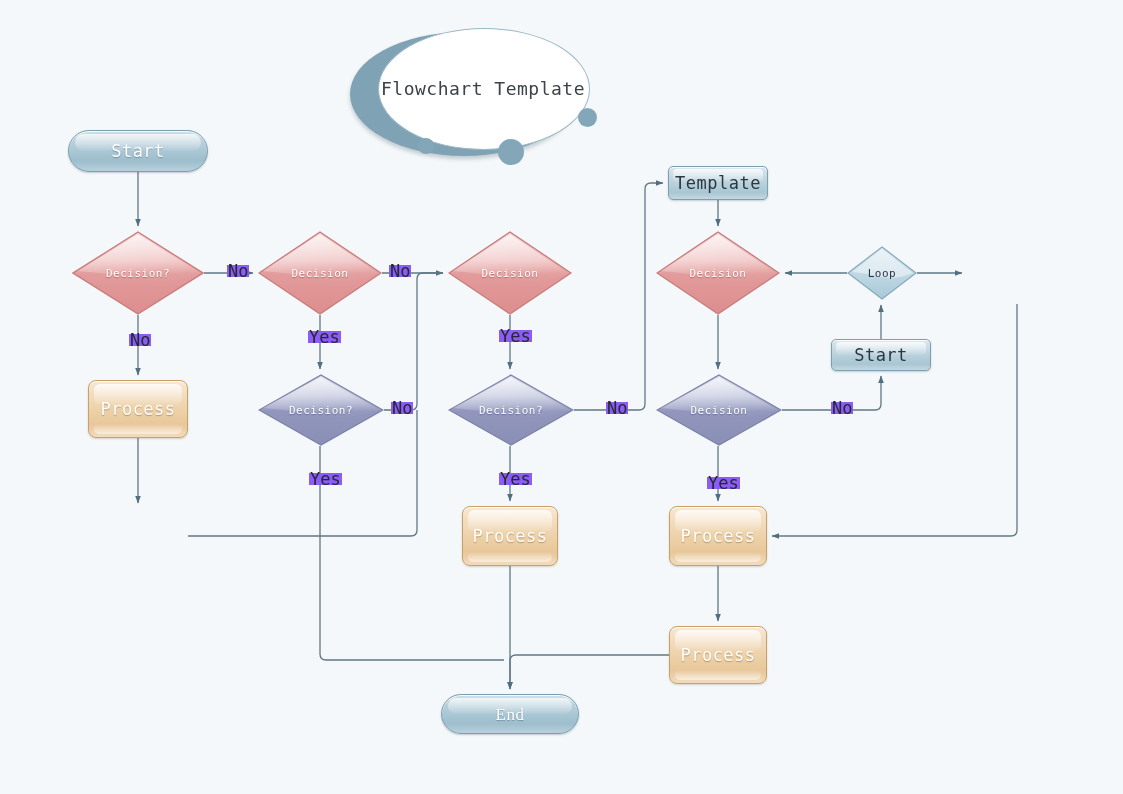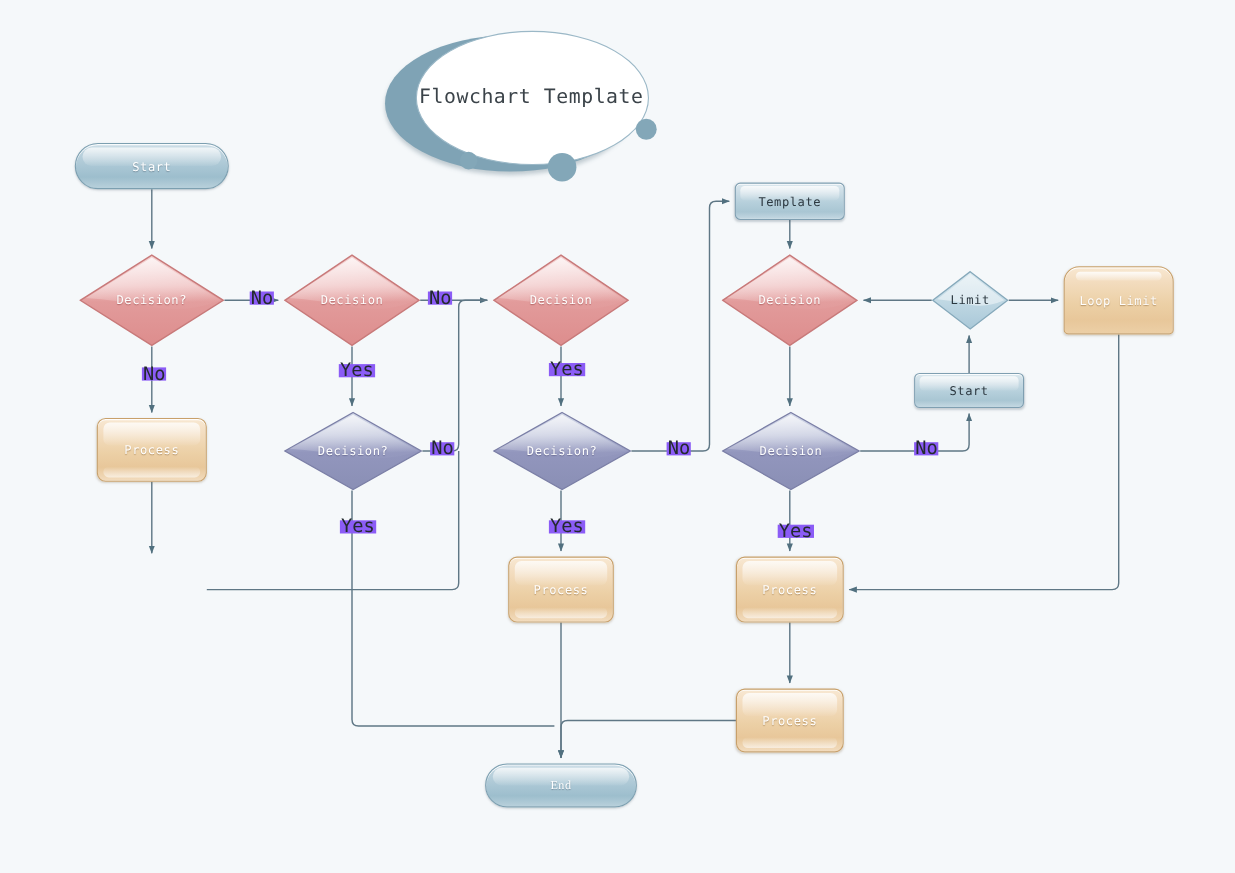--- a/index.html
+++ b/index.html
@@ -6,21 +6,21 @@
   body{
     width:1123px;height:794px;
     background:#f5f8fa;
     font-family:"DejaVu Sans Mono","Liberation Mono",monospace;
     overflow:hidden;
     position:relative;
   }
   #stage{position:absolute;left:0;top:0;width:905px;height:794px;}
   #edges{position:absolute;left:0;top:0;width:1123px;height:794px;}
   .node{position:absolute;box-sizing:border-box;display:flex;align-items:center;justify-content:center;text-align:center;}
-  .node .lbl{position:relative;z-index:3;font-size:11px;letter-spacing:0.5px;line-height:1;}
+  .node .lbl{position:relative;z-index:3;font-size:17px;letter-spacing:0.5px;line-height:1;}
 
   
   .terminator{
     border-radius:999px;
     border:1px solid #7c9fb0;
     background:linear-gradient(to bottom,#cfdfe8 0%,#bdd3de 18%,#a9c6d4 52%,#9dbecd 75%,#b8d0db 100%);
     box-shadow:inset 0 1px 0 rgba(255,255,255,.85), 0 1px 2px rgba(60,80,95,.28);
   }
   .terminator .lbl{color:#ffffff;text-shadow:0 1px 1px rgba(80,100,115,.55);}
   .terminator::before{
@@ -256,26 +256,23 @@
       <defs>
         <linearGradient id="gb1" x1="0" y1="0" x2="0" y2="1">
           <stop offset="0" stop-color="#dceaf1"></stop>
           <stop offset="0.45" stop-color="#c3dae5"></stop>
           <stop offset="1" stop-color="#a9c8d8"></stop>
         </linearGradient>
       </defs>
       <polygon points="35,1 69,27 35,53 1,27" fill="url(#gb1)" stroke="#86a9bb" stroke-width="1.2"></polygon>
       <path d="M35,3 L66,27 Q50,34 35,31 Q20,27 5,26 z" fill="#ffffff" opacity="0.45"></path>
     </svg>
-    <span class="lbl">Limit</span>
-  </div>
-
-  <div class="node looplimit" style="left:967px;top:242px;width:100px;height:62px;">
-    <span class="lbl">Loop Limit</span>
-  </div>
+    <span class="lbl">Loop</span>
+  </div>
+
 
   <div class="node bluebox" style="left:668px;top:166px;width:100px;height:34px;">
     <span class="lbl">Template</span>
   </div>
 
   <div class="node bluebox" style="left:831px;top:339px;width:100px;height:32px;">
     <span class="lbl">Start</span>
   </div>
 
   <div class="diamond dpurple" style="left:258px;top:374px;width:126px;height:72px;">

